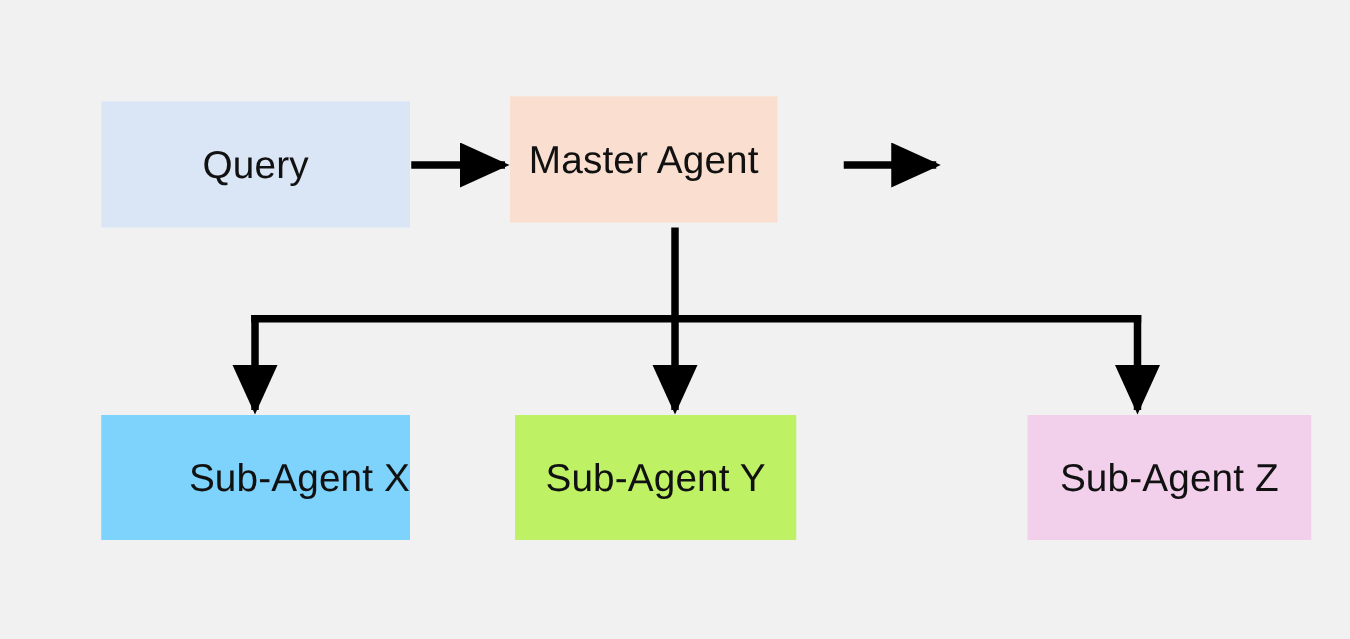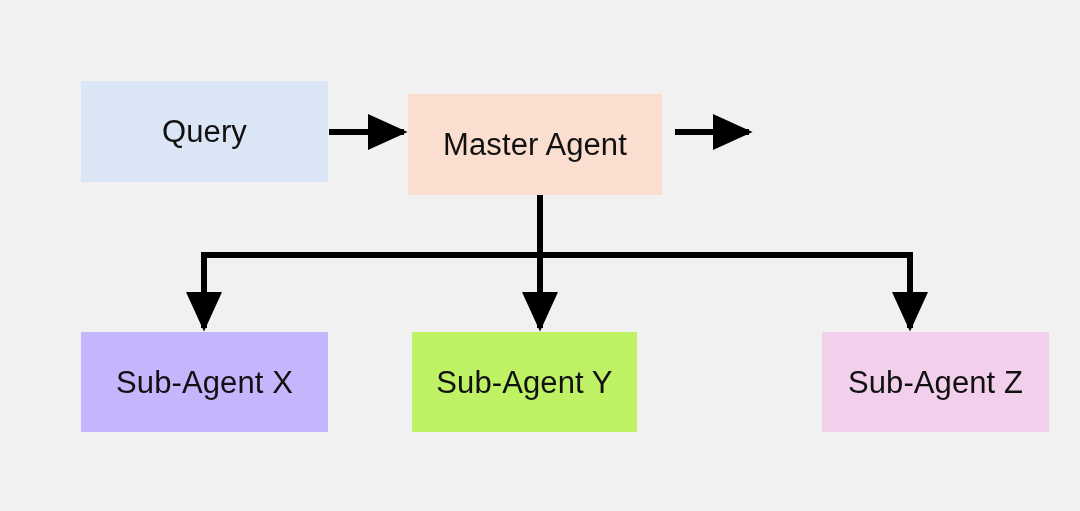--- a/index.html
+++ b/index.html
@@ -70,26 +70,26 @@
 
     <line x1="540" y1="252" x2="540" y2="328" stroke="#000000" stroke-width="6" marker-end="url(#arrowhead)"></line>
 
     <line x1="910" y1="252" x2="910" y2="328" stroke="#000000" stroke-width="6" marker-end="url(#arrowhead)"></line>
   </svg>
 
   <div class="node-box" style="left: 81px; top: 81px; width: 247px; height: 101px; background: rgb(218, 230, 245); color: rgb(17, 17, 17);">
     <span class="node-label">Query</span>
   </div>
 
-  <div class="node-box" style="left: 408px; top: 94px; width: 254px; height: 101px; background: rgb(250, 223, 208); color: rgb(17, 17, 17);">
+  <div class="node-box" style="left: 408px; top: 77px; width: 214px; height: 101px; background: rgb(250, 223, 208); color: rgb(17, 17, 17);">
     <span class="node-label">Master Agent</span>
   </div>
 
 
-  <div class="node-box" style="left: 81px; top: 332px; width: 247px; height: 100px; background: #c4b5fd; color: rgb(17, 17, 17);">
+  <div class="node-box" style="left: 81px; top: 332px; width: 247px; height: 100px; background: #7dd3fc; color: rgb(17, 17, 17); justify-content: flex-end;">
     <span class="node-label">Sub-Agent X</span>
   </div>
 
   <div class="node-box" style="left: 412px; top: 332px; width: 225px; height: 100px; background: #bef264; color: rgb(17, 17, 17);">
     <span class="node-label">Sub-Agent Y</span>
   </div>
 
   <div class="node-box" style="left: 795px; top: 332px; width: 227px; height: 100px; background: rgb(242, 208, 236); color: rgb(17, 17, 17); margin-left: 27px;">
     <span class="node-label">Sub-Agent Z</span>
   </div>

